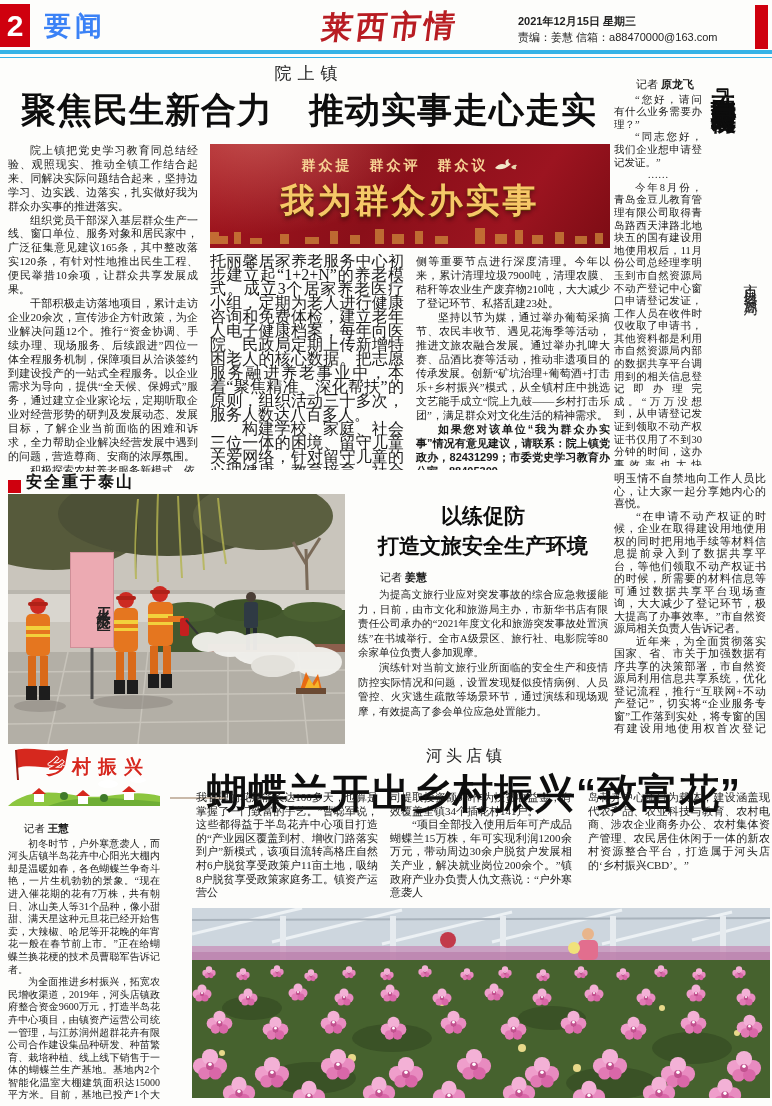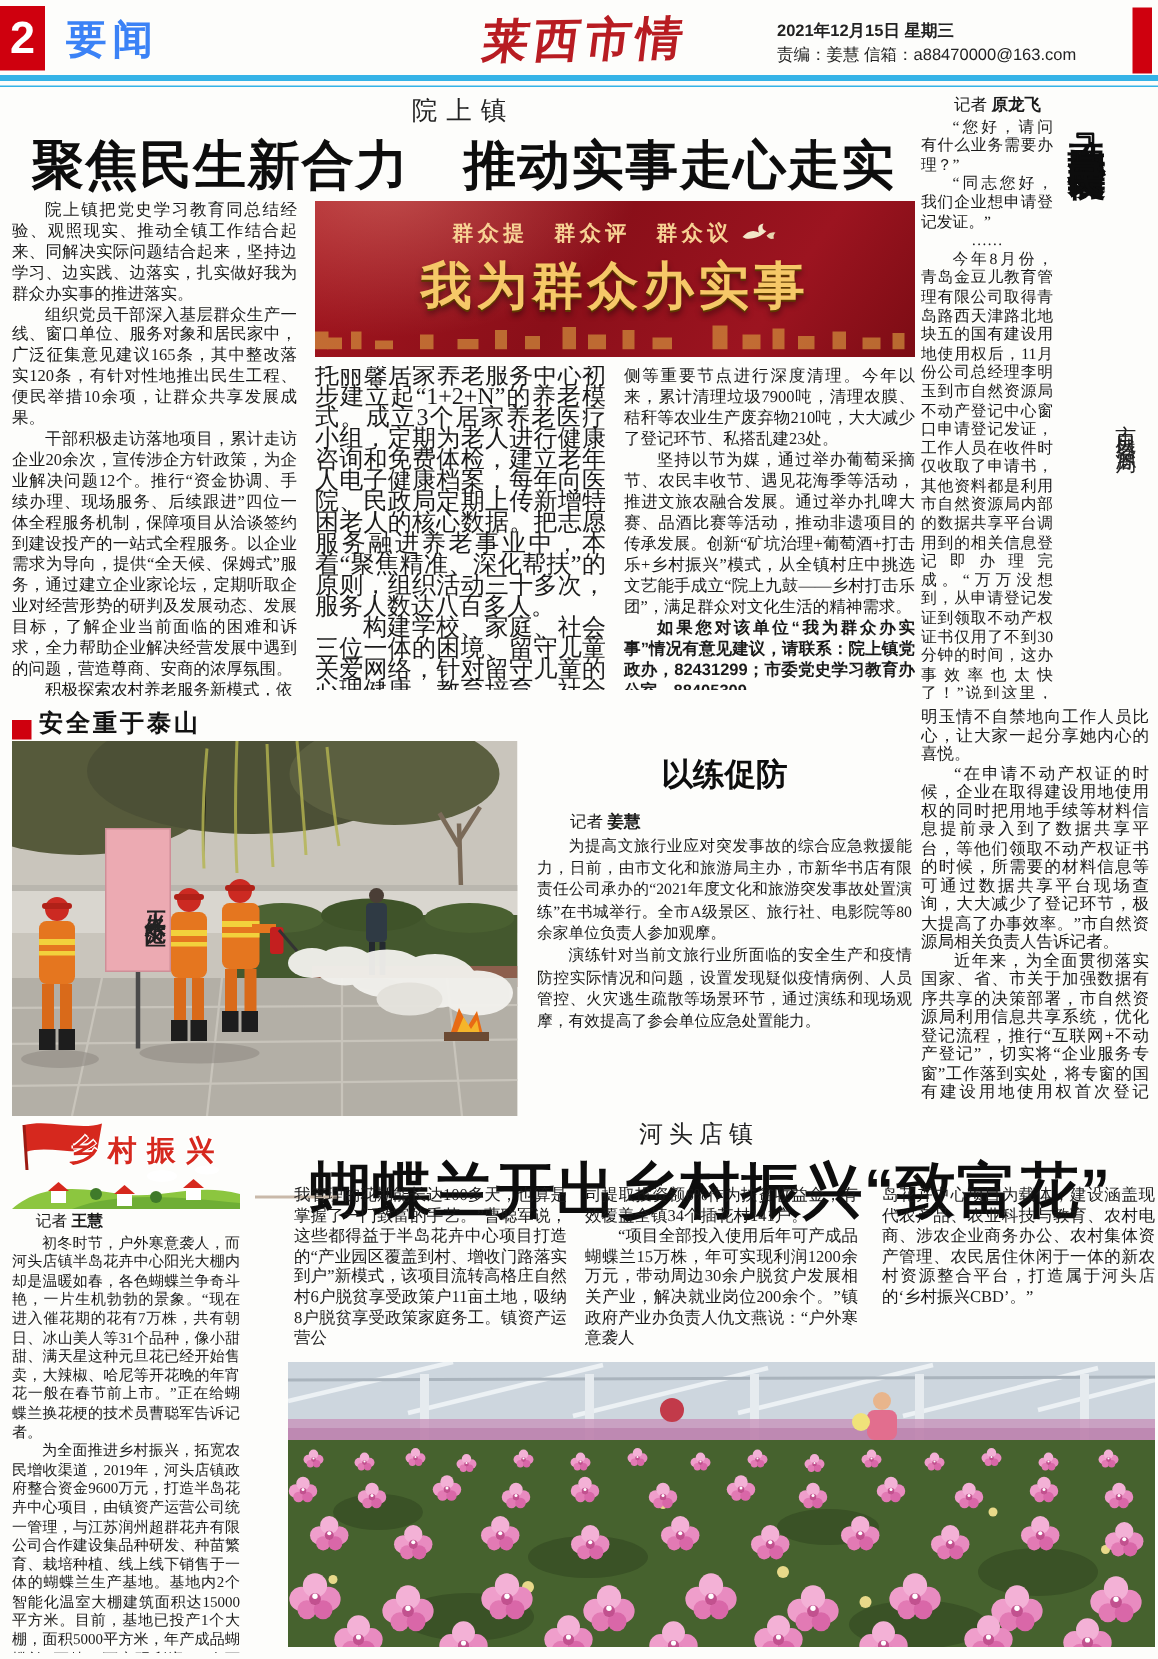--- a/index.html
+++ b/index.html
@@ -28,29 +28,29 @@
     background:#35b3e7; }
   .cyan-rule2 { position:absolute; left:0; top:57px; width:772px; height:1px;
     background:#35b3e7; }
 
   
   .p-col p { margin:0; text-align:justify; text-indent:2em;
     font-family:"Liberation Serif", serif; }
   .p-col p.cont { text-indent:0; }
   .p-col p.bold { font-weight:700; font-family:"Liberation Sans", sans-serif; }
   .p-col p.center { text-indent:0; text-align:center; }
-  .byline { font-size:11px; margin:2px 0 3px 2em; }
+  .byline { font-size:11px; margin:16px 0 3px 2em; }
   .byline .nm { font-weight:700; }
 
   
   .main-article { position:absolute; left:8px; top:62px; width:602px; height:410px; overflow:hidden; }
   .main-article .kicker { text-align:center; font-size:17px; letter-spacing:6px; color:#222; }
   .main-article .headline { text-align:center; font-size:35px; font-weight:800;
     letter-spacing:1px; margin-top:2px; color:#0d0d0d; white-space:nowrap; }
-  .main-body { display:flex; }
+  .main-body { display:flex; margin-top:10px; }
   .main-c1 { width:190px; margin-right:12px; font-size:11px; line-height:13.9px; height:330px; overflow:hidden; }
   .main-right { width:400px; }
   .main-c23 { display:flex; margin-top:6px; height:216px; overflow:hidden; }
   .main-c2 { width:194px; margin-right:12px; font-size:16px; line-height:14px; }
   .main-c3 { width:194px; font-size:11px; line-height:14px; }
 
   
   .banner { position:relative; width:400px; height:104px; overflow:hidden;
     background:linear-gradient(125deg,#a5161f 0%,#8a0f19 45%,#9c1420 75%,#7c0c14 100%); }
   .banner:before { content:""; position:absolute; left:-30px; top:-40px; width:260px; height:140px;
@@ -328,20 +328,21 @@
         <polygon points="292,196 298,178 304,190 310,180 314,196" fill="#e86b14"></polygon>
         <polygon points="296,196 301,184 306,192 310,186 312,196" fill="#f5b52a"></polygon>
         <rect x="288" y="194" width="30" height="6" fill="#6b4a33"></rect>
       </g>
     </svg>
     <div class="fire-sign">灭火示范区</div>
   </div>
 
   <div class="safety-article">
     <div class="t1">以练促防</div>
+    <div class="t2">打造文旅安全生产环境</div>
     <div class="byline"><span>记者</span> <span class="nm">姜慧</span></div>
     <div class="p-col">
 
     <p>为提高文旅行业应对突发事故的综合应急救援能力，日前，由市文化和旅游局主办，市新华书店有限责任公司承办的“2021年度文化和旅游突发事故处置演练”在书城举行。全市A级景区、旅行社、电影院等80余家单位负责人参加观摩。</p>
         <p>演练针对当前文旅行业所面临的安全生产和疫情防控实际情况和问题，设置发现疑似疫情病例、人员管控、火灾逃生疏散等场景环节，通过演练和现场观摩，有效提高了参会单位应急处置能力。</p>
       </div>
   </div>
 
   <div class="badge">
     <svg width="152" height="60" viewBox="0 0 152 60">

